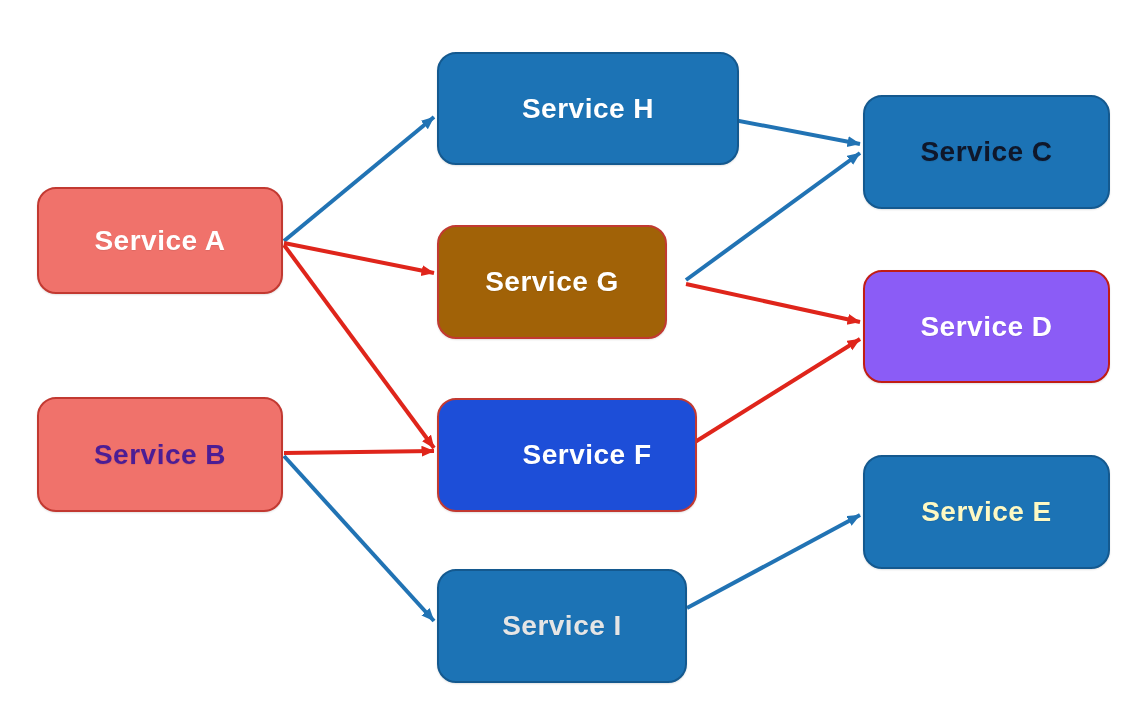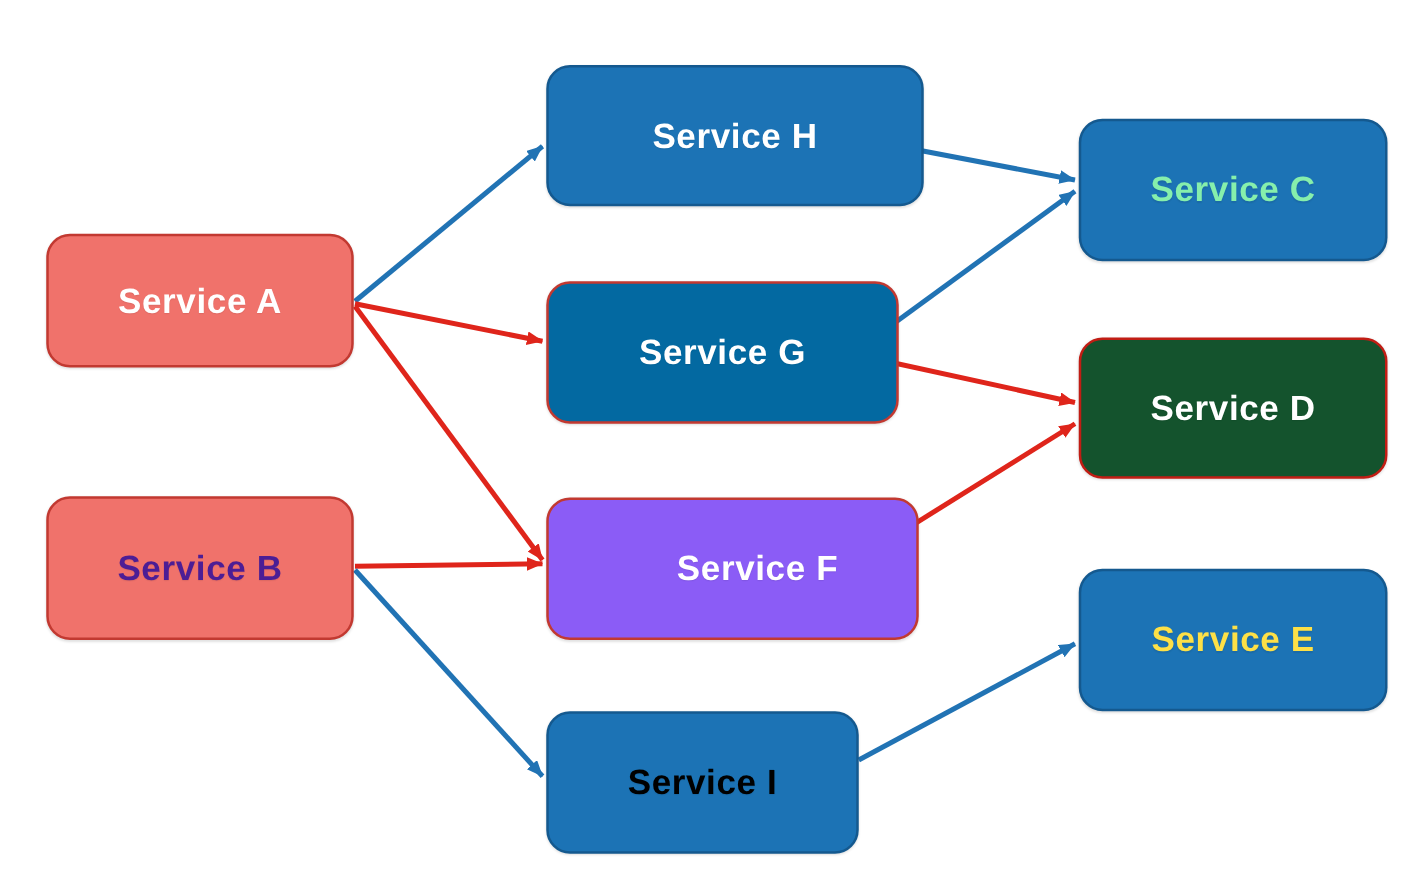--- a/index.html
+++ b/index.html
@@ -72,32 +72,32 @@
   <div id="node-layer">
       <div class="node" style="left: 37px; top: 187px; width: 246px; height: 107px; background: rgb(240, 114, 107); border-color: rgb(194, 57, 49);">
         <span class="node-label" style="color: rgb(255, 255, 255);">Service A</span>
       </div>
       <div class="node" style="left: 37px; top: 397px; width: 246px; height: 115px; background: rgb(240, 114, 107); border-color: rgb(194, 57, 49);">
         <span class="node-label" style="color: #4c1d95;">Service B</span>
       </div>
       <div class="node" style="left: 437px; top: 52px; width: 302px; height: 113px; background: rgb(28, 115, 181); border-color: rgb(20, 89, 143);">
         <span class="node-label" style="color: rgb(255, 255, 255);">Service H</span>
       </div>
-      <div class="node" style="left: 437px; top: 225px; width: 282px; height: 114px; background: #0369a1; border-color: rgb(194, 57, 49);">
+      <div class="node" style="left: 437px; top: 225px; width: 230px; height: 114px; background: #a16207; border-color: rgb(194, 57, 49);">
         <span class="node-label" style="color: rgb(255, 255, 255);">Service G</span>
       </div>
-      <div class="node" style="left: 437px; top: 398px; width: 298px; height: 114px; background: #8b5cf6; border-color: rgb(194, 57, 49); padding-left: 40px;">
+      <div class="node" style="left: 437px; top: 398px; width: 260px; height: 114px; background: #1d4ed8; border-color: rgb(194, 57, 49); padding-left: 40px;">
         <span class="node-label" style="color: rgb(255, 255, 255);">Service F</span>
       </div>
       <div class="node" style="left: 437px; top: 569px; width: 250px; height: 114px; background: rgb(28, 115, 181); border-color: rgb(20, 89, 143);">
-        <span class="node-label" style="color: #000000;">Service I</span>
+        <span class="node-label" style="color: #e5e5e5;">Service I</span>
       </div>
       <div class="node" style="left: 863px; top: 95px; width: 247px; height: 114px; background: rgb(28, 115, 181); border-color: rgb(20, 89, 143);">
-        <span class="node-label" style="color: #86efac;">Service C</span>
+        <span class="node-label" style="color: #0f172a;">Service C</span>
       </div>
-      <div class="node" style="left: 863px; top: 270px; width: 247px; height: 113px; background: #14532d; border-color: rgb(193, 29, 20);">
+      <div class="node" style="left: 863px; top: 270px; width: 247px; height: 113px; background: #8b5cf6; border-color: rgb(193, 29, 20);">
         <span class="node-label" style="color: rgb(255, 255, 255);">Service D</span>
       </div>
       <div class="node" style="left: 863px; top: 455px; width: 247px; height: 114px; background: rgb(28, 115, 181); border-color: rgb(20, 89, 143);">
-        <span class="node-label" style="color: #fde047;">Service E</span>
+        <span class="node-label" style="color: #fef9c3;">Service E</span>
       </div>
     </div>
 </div>
 
 </body></html>

